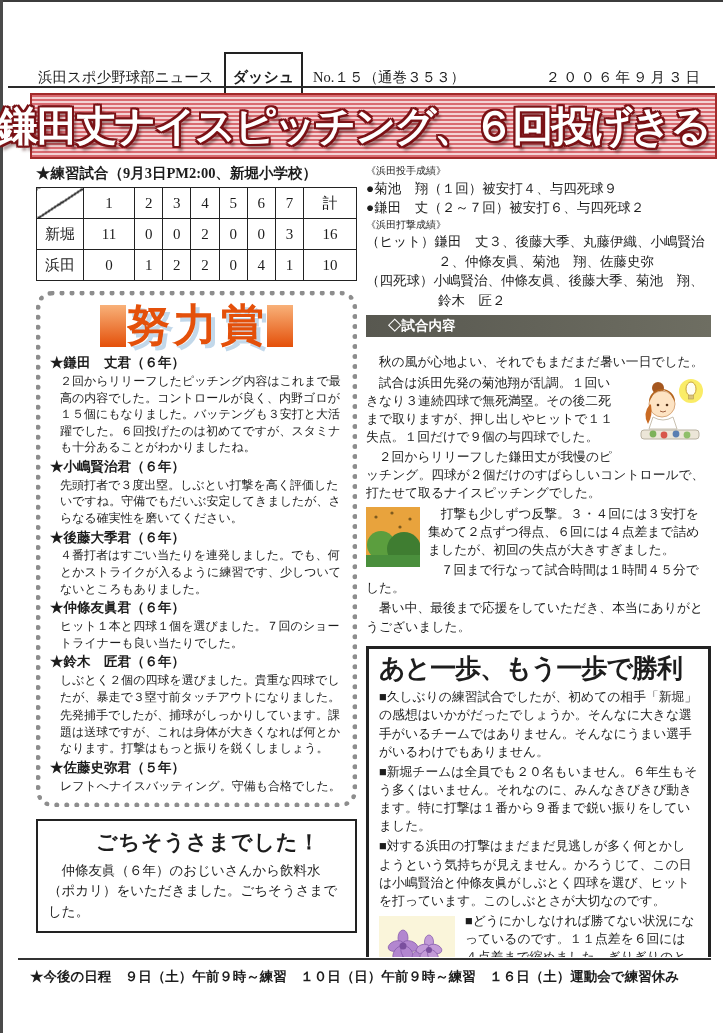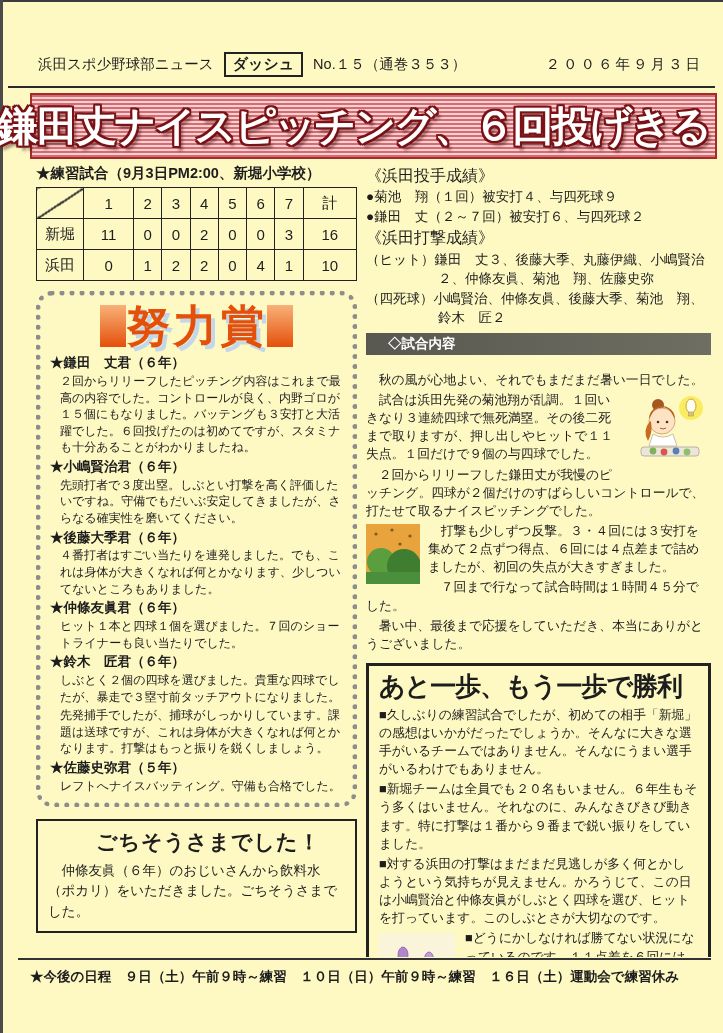--- a/index.html
+++ b/index.html
@@ -1,26 +1,26 @@
 <!DOCTYPE html>
 <html><head>
 <meta charset="utf-8">
 <style>
   html,body{margin:0;padding:0;background:#e8e8e8;}
   #page{
-    position:relative;width:723px;height:1033px;background:#fef9c3;
-    font-family:Liberation Sans, sans-serif;color:#1d1d1d;
+    position:relative;width:723px;height:1033px;background:#ffffff;
+    font-family:Liberation Serif, serif;color:#1d1d1d;
     overflow:hidden;margin:0 auto;
   }
   .edge-top{position:absolute;top:0;left:0;width:100%;height:2px;background:#3c3c3c;}
   .edge-left{position:absolute;top:0;left:0;width:3px;height:100%;background:#4a4a4a;}
 
   
   .header{position:absolute;left:38px;right:20px;top:52px;display:flex;align-items:center;gap:10px;font-size:14.5px;}
-  .badge{border:2px solid #222;padding:1px 7px;font-weight:bold;font-size:15px;}
+  .badge{border:2px solid #222;padding:14px 7px;font-weight:bold;font-size:15px;}
   .date{margin-left:auto;letter-spacing:3px;}
   .header-rule{position:absolute;left:8px;right:8px;top:86px;height:2px;background:#2a2a2a;}
 
   
   .banner{
     position:absolute;left:30px;right:6px;top:93px;height:62px;
     border:2px solid #a22b2b;
     background:repeating-linear-gradient(180deg,#d96a70 0 2px,#f3d2d4 2px 4px);
     display:flex;align-items:center;justify-content:center;
   }
@@ -57,21 +57,21 @@
     text-shadow:4px 4px 0 #c2d8ea;
   }
   .entry{margin-bottom:2px;}
   .entry-name{font-weight:bold;font-size:13.5px;line-height:1.4;}
   .entry-text{font-size:12px;line-height:1.38;padding-left:10px;}
 
   .thanks-box{margin-top:12px;border:2px solid #222;padding:7px 10px 9px;}
   .thanks-title{font-size:21px;font-weight:900;letter-spacing:1px;margin-left:48px;}
   .thanks-text{font-size:13.5px;line-height:1.5;text-indent:1em;margin-top:5px;}
 
-  .stat-title{font-size:16px;line-height:1.45;}
+  .stat-title{font-size:10px;line-height:1.45;}
   .stat-line{font-size:13.5px;line-height:1.45;}
   .hang{padding-left:72px;text-indent:-72px;}
 
   .report-header{
     margin-top:5px;background:linear-gradient(90deg,#585850,#6e6e62);
     color:#fff;font-weight:bold;font-size:13.5px;padding:2px 22px;
   }
   .report{margin-top:16px;font-size:12.8px;line-height:1.42;}
   .report p{margin:0 0 2px;text-indent:1em;}
   .girl{float:right;width:82px;height:76px;margin:0 0 2px 6px;}
@@ -158,21 +158,21 @@
             <div class="entry-text">２回からリリーフしたピッチング内容はこれまで最高の内容でした。コントロールが良く、内野ゴロが１５個にもなりました。バッテングも３安打と大活躍でした。６回投げたのは初めてですが、スタミナも十分あることがわかりましたね。</div>
           </div>
 
           <div class="entry">
             <div class="entry-name">★小嶋賢治君（６年）</div>
             <div class="entry-text">先頭打者で３度出塁。しぶとい打撃を高く評価したいですね。守備でもだいぶ安定してきましたが、さらなる確実性を磨いてください。</div>
           </div>
 
           <div class="entry">
             <div class="entry-name">★後藤大季君（６年）</div>
-            <div class="entry-text">４番打者はすごい当たりを連発しました。でも、これは身体が大きくなれば何とかなります、少しついてないところもありました。</div>
+            <div class="entry-text">４番打者はすごい当たりを連発しました。でも、何とかストライクが入るように練習です、少しついてないところもありました。</div>
           </div>
 
           <div class="entry">
             <div class="entry-name">★仲條友眞君（６年）</div>
             <div class="entry-text">ヒット１本と四球１個を選びました。７回のショートライナーも良い当たりでした。</div>
           </div>
 
 
           <div class="entry">
             <div class="entry-name">★鈴木　匠君（６年）</div>

